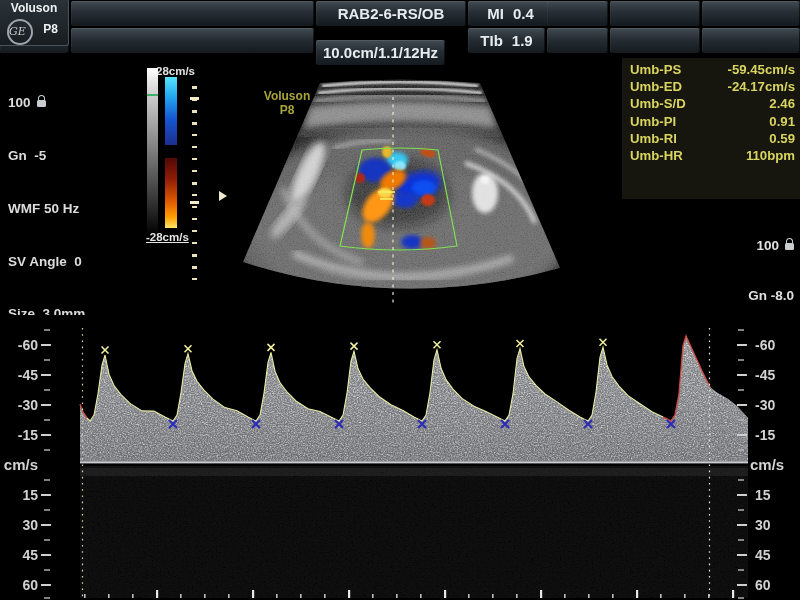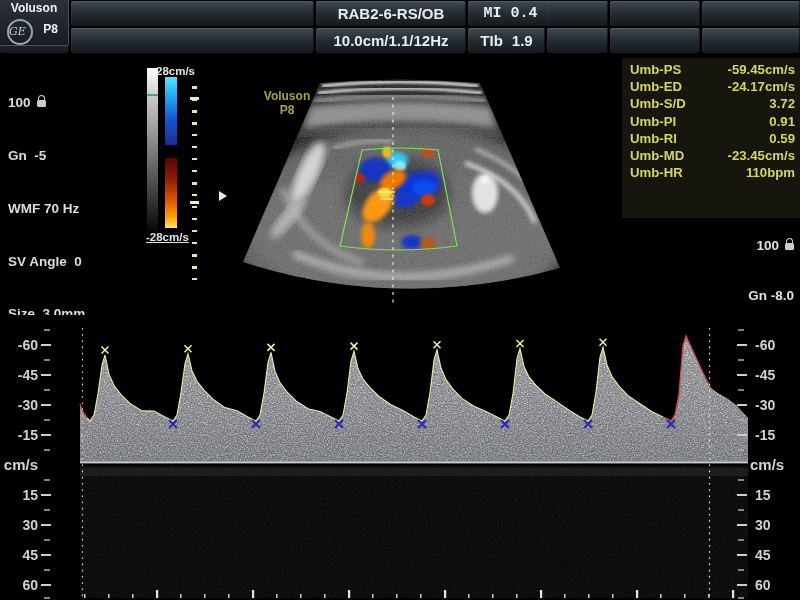--- a/index.html
+++ b/index.html
@@ -37,68 +37,68 @@
   .cbar-top{position:absolute;left:165px;top:77px;width:12px;height:68px;
             background:linear-gradient(180deg,#57e4ff 0%,#22aaf0 28%,#1655d2 62%,#1c2f8e 100%);}
   .cbar-bot{position:absolute;left:165px;top:158px;width:12px;height:70px;
             background:linear-gradient(180deg,#520806 0%,#8f1c06 30%,#e05a00 62%,#ff9d00 84%,#ffe566 100%);}
   .druler{position:absolute;left:192px;top:86px;width:5px;height:204px;
           background:repeating-linear-gradient(180deg,#e9e2bd 0 2.5px,transparent 2.5px 12px);}
   .dtickbig{position:absolute;left:190px;width:9px;height:3px;background:#f3ecc4;}
   .focus-arrow{position:absolute;left:219px;top:191px;width:0;height:0;
                border-left:8px solid #efe9d2;border-top:5px solid transparent;border-bottom:5px solid transparent;}
   
-  .mpanel{position:absolute;left:622px;top:58px;width:178px;height:160px;background:#16160f;
+  .mpanel{position:absolute;left:622px;top:58px;width:178px;height:141px;background:#16160f;
           color:#d8d45f;font-weight:bold;font-size:13.2px;padding-top:3px;box-sizing:border-box;}
   .mrow{display:flex;justify-content:space-between;padding:0 5px 0 8px;line-height:17.2px;}
   
   .img2d{position:absolute;left:213px;top:53px;}
   .spec{position:absolute;left:0;top:315px;}
 </style>
 </head>
 <body>
 
 <div class="screen">
 
   <div>
     <div class="hcell" style="left:0;top:1;width:69px;top:1px;"></div>
     <div class="hcell" style="left:71px;top:1px;width:243px;"></div>
     <div class="hcell" style="left:316px;top:1px;width:150px;">
       <span>RAB2-6-RS/OB</span>
     </div>
-    <div class="hcell" style="left:468px;top:1px;width:85px;font-family:Liberation Mono, monospace;">
+    <div class="hcell" style="left:468px;top:1px;width:85px;">
       <span class="lbl">MI</span><span>0.4</span>
     </div>
     <div class="hcell" style="left:547px;top:1px;width:61px;"></div>
     <div class="hcell" style="left:610px;top:1px;width:90px;"></div>
     <div class="hcell" style="left:702px;top:1px;width:98px;"></div>
 
     <div class="hcell" style="left:0;top:28px;width:69px;"></div>
     <div class="hcell" style="left:71px;top:28px;width:243px;"></div>
-    <div class="hcell" style="left:316px;top:28px;width:150px;">
+    <div class="hcell" style="left:316px;top:40px;width:129px;">
       <span>10.0cm/1.1/12Hz</span>
     </div>
     <div class="hcell" style="left:468px;top:28px;width:77px;">
       <span class="lbl">TIb</span><span>1.9</span>
     </div>
     <div class="hcell" style="left:547px;top:28px;width:61px;"></div>
     <div class="hcell" style="left:610px;top:28px;width:90px;"></div>
     <div class="hcell" style="left:702px;top:28px;width:98px;"></div>
   </div>
 
   <div class="vtile">
     <span class="vname">Voluson</span>
     <span class="gelogo">GE</span>
     <span class="p8">P8</span>
   </div>
 
   <div class="lparams">
     <div><span>100</span><span class="lock"></span></div>
     <div>Gn  -5</div>
-    <div>WMF 70 Hz</div>
+    <div>WMF 50 Hz</div>
     <div>SV Angle  0</div>
     <div>Size  3.0mm</div>
     <div>Depth 48.1mm</div>
     <div>Frq mid</div>
     <div>PRF  4.4kHz</div>
   </div>
 
   <div class="scale-max">28cm/s</div>
   <div class="graybar">
       <div class="gmark"></div>
@@ -201,33 +201,29 @@
     <div class="mrow">
         <span>Umb-PS</span>
         <span>-59.45cm/s</span>
       </div>
     <div class="mrow">
         <span>Umb-ED</span>
         <span>-24.17cm/s</span>
       </div>
     <div class="mrow">
         <span>Umb-S/D</span>
-        <span>3.72</span>
+        <span>2.46</span>
       </div>
     <div class="mrow">
         <span>Umb-PI</span>
         <span>0.91</span>
       </div>
     <div class="mrow">
         <span>Umb-RI</span>
         <span>0.59</span>
-      </div>
-    <div class="mrow">
-        <span>Umb-MD</span>
-        <span>-23.45cm/s</span>
       </div>
     <div class="mrow">
         <span>Umb-HR</span>
         <span>110bpm</span>
       </div>
   </div>
 
   <div class="rparams">
     <div><span>100</span><span class="lock"></span></div>
     <div>Gn -8.0</div>

